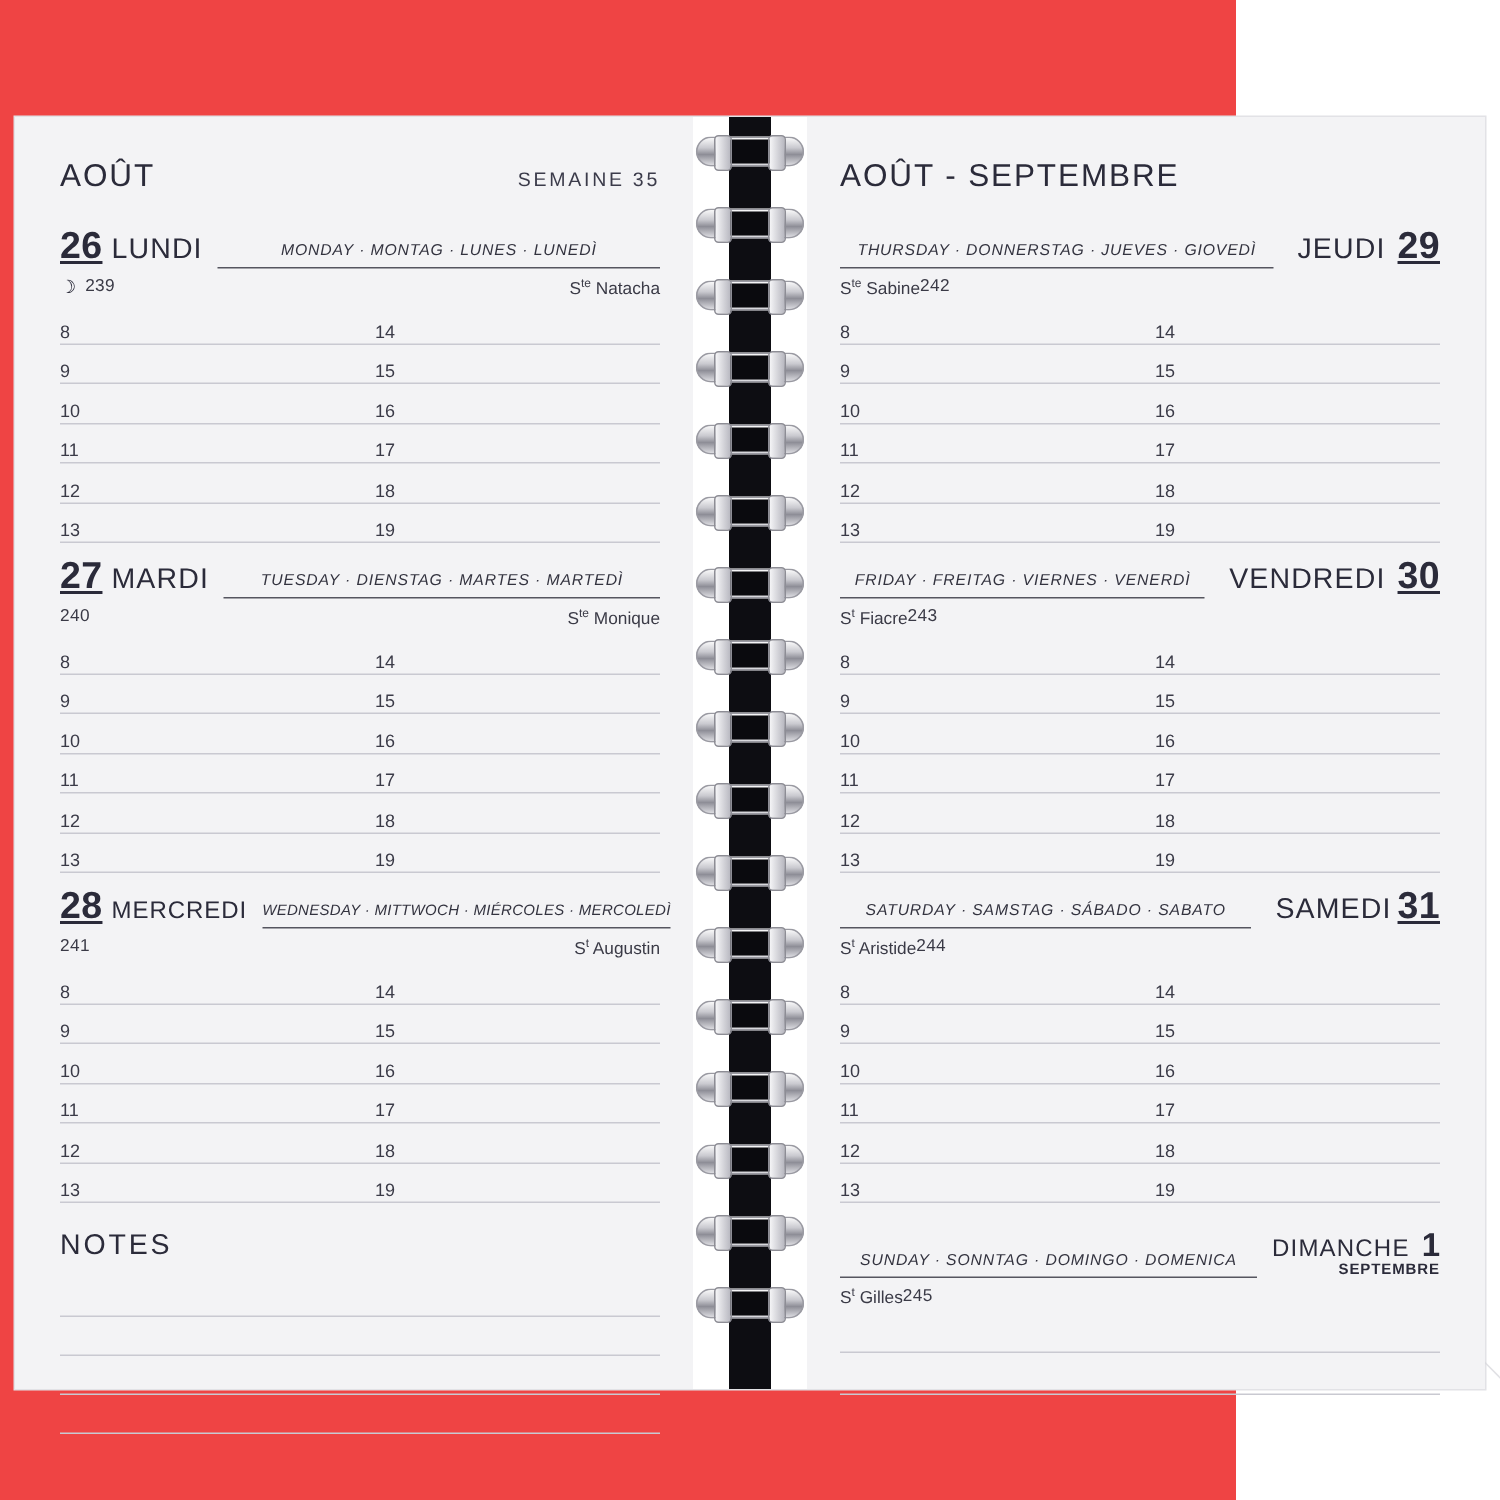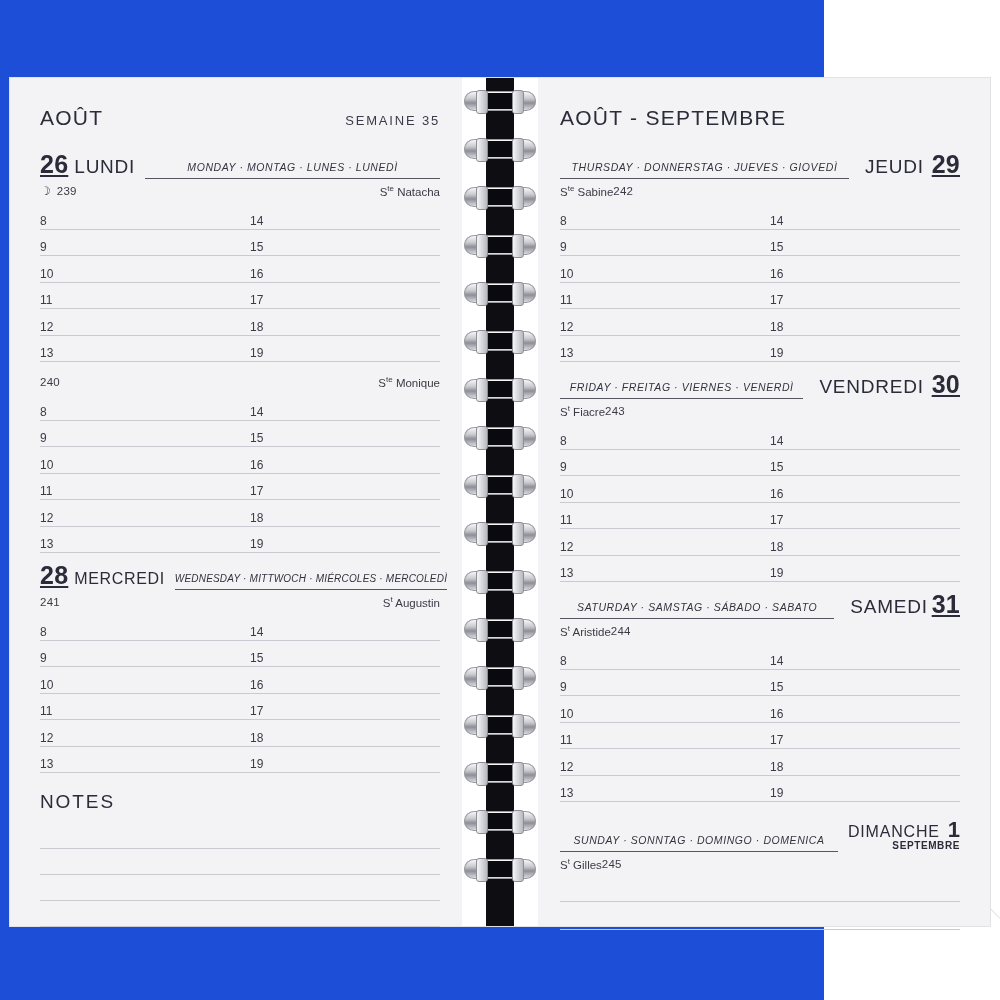--- a/index.html
+++ b/index.html
@@ -12,21 +12,21 @@
     height: 1000px;
     font-family: "Liberation Sans", sans-serif;
     color: #2b2b3a;
     overflow: hidden;
   }
 
   #page {
     position: relative;
     width: 824px;
     height: 1000px;
-    background: #1d4ed8;
+    background: #ef4444;
   }
 
   
   .spread {
     position: absolute;
     left: 10px;
     top: 78px;
     width: 980px;
     height: 848px;
     background: #f3f3f5;
@@ -289,20 +289,28 @@
                   <span class="lbl">18</span>
                 </div>
               <div class="hrow">
                   <span class="lbl">19</span>
                 </div>
             </div>
           </div>
         </div>
 
         <div class="day-block">
+          <div class="day-head">
+            <div class="day-name">
+              <span class="day-num">27</span><span class="day-word">MARDI</span>
+            </div>
+            <div class="langs-wrap">
+              <div class="langs">TUESDAY  ·  DIENSTAG  ·  MARTES  ·  MARTEDÌ</div>
+            </div>
+          </div>
           <div class="meta">
             <span class="saint"></span>
             <span class="daynum">240</span>
             <span class="right-saint"><span>S</span><span class="sup">te</span><span> Monique</span></span>
           </div>
           <div class="hours">
             <div class="hcol">
               <div class="hrow">
                   <span class="lbl">8</span>
                 </div>

